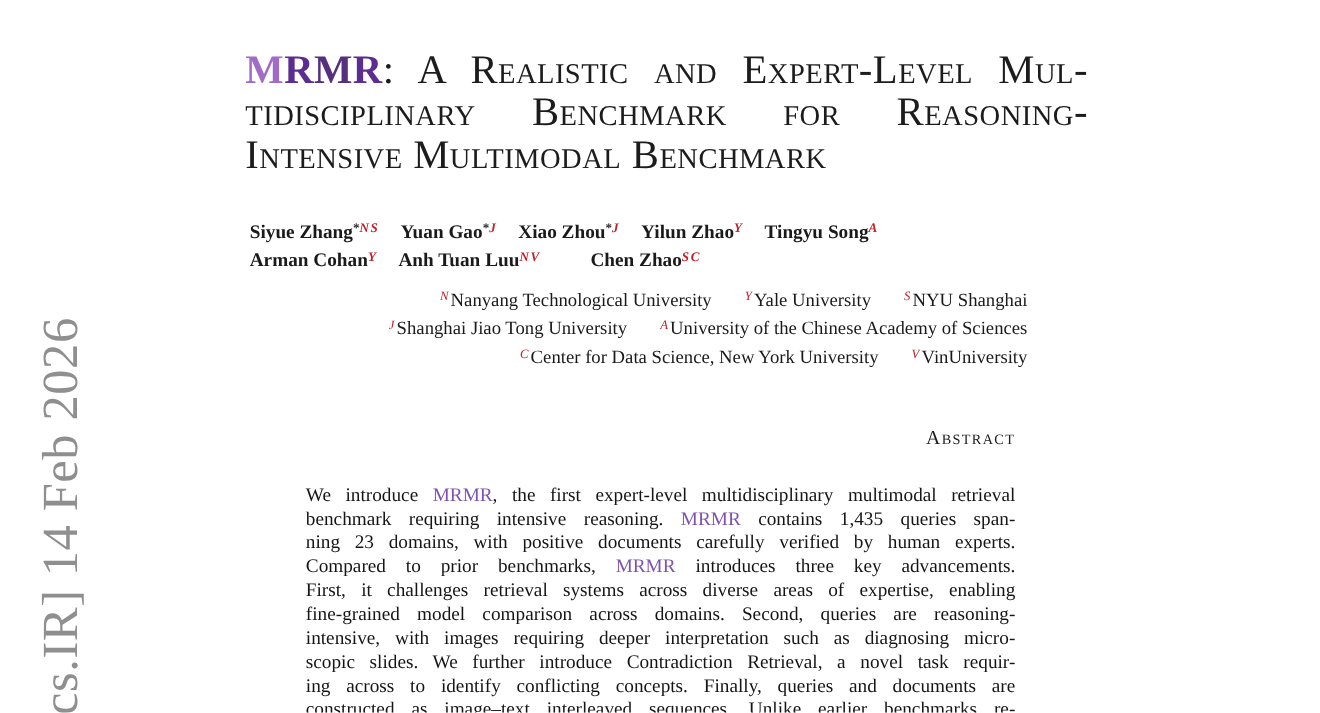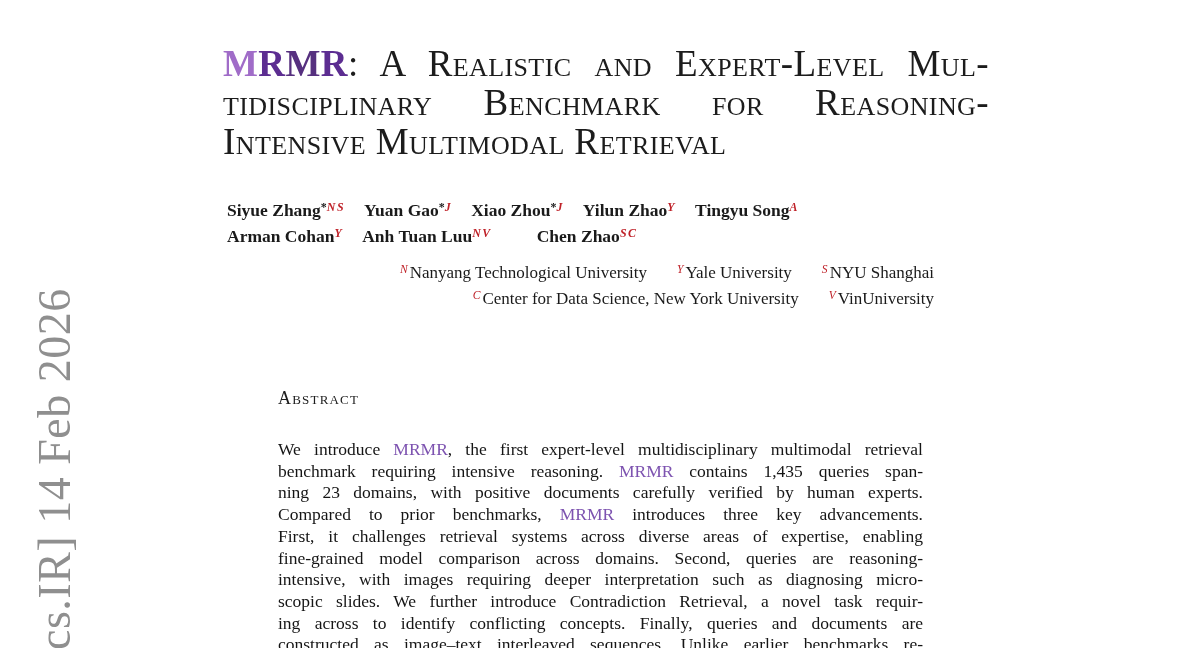--- a/index.html
+++ b/index.html
@@ -81,21 +81,21 @@
   }
   .affil-item { margin-right: 30px; }
   .affil-item .sup-red { margin-right: 2px; letter-spacing: 0; }
 
   
   .abstract-heading {
     position: absolute;
     left: 278px;
     top: 388px;
     width: 645px;
-    text-align: left;
+    text-align: right;
     font-variant: small-caps;
     font-size: 18px;
     letter-spacing: 1.2px;
     color: #1c1c1c;
   }
   .abstract-body {
     position: absolute;
     left: 278px;
     top: 439px;
     width: 645px;
@@ -109,30 +109,31 @@
 </head>
 <body>
 
 <div class="page">
 
   <div class="watermark">cs.IR] 14 Feb 2026</div>
 
   <div class="title-block">
     <div class="title-line title-line-justify"><span class="title-brand"><span style="color: rgb(160, 108, 200);">M</span><span style="color: rgb(92, 45, 145);">R</span><span style="color: rgb(86, 48, 127);">M</span><span style="color: rgb(92, 45, 145);">R</span></span><span>: A Realistic and Expert-Level Mul-</span></div>
     <div class="title-line title-line-justify">tidisciplinary Benchmark for Reasoning-</div>
-    <div class="title-line">Intensive Multimodal Retrieval</div>
+    <div class="title-line">Intensive Multimodal Benchmark</div>
   </div>
 
   <div class="authors-block">
       <div><span class="author"><span>Siyue Zhang</span><span class="sup-wrap"><span class="sup-mark">*</span><span class="sup-red">NS</span></span></span><span class="author"><span>Yuan Gao</span><span class="sup-wrap"><span class="sup-mark">*</span><span class="sup-red">J</span></span></span><span class="author"><span>Xiao Zhou</span><span class="sup-wrap"><span class="sup-mark">*</span><span class="sup-red">J</span></span></span><span class="author"><span>Yilun Zhao</span><span class="sup-wrap"><span class="sup-red">Y</span></span></span><span class="author"><span>Tingyu Song</span><span class="sup-wrap"><span class="sup-red">A</span></span></span></div>
       <div><span class="author"><span>Arman Cohan</span><span class="sup-wrap"><span class="sup-red">Y</span></span></span><span class="author"><span>Anh Tuan Luu</span><span class="sup-wrap"><span class="sup-red">NV</span></span></span><span class="author" style="margin-left: 26px; text-align: center;"><span>Chen Zhao</span><span class="sup-wrap"><span class="sup-red">SC</span></span></span></div>
     </div>
 
   <div class="affil-block">
       <div><span class="affil-item"><span class="sup-wrap"><span class="sup-red">N</span></span><span>Nanyang Technological University</span></span><span class="affil-item"><span class="sup-wrap"><span class="sup-red">Y</span></span><span>Yale University</span></span><span class="affil-item"><span class="sup-wrap"><span class="sup-red">S</span></span><span>NYU Shanghai</span></span></div>
+      <div><span class="affil-item"><span class="sup-wrap"><span class="sup-red">J</span></span><span>Shanghai Jiao Tong University</span></span><span class="affil-item"><span class="sup-wrap"><span class="sup-red">A</span></span><span>University of the Chinese Academy of Sciences</span></span></div>
       <div><span class="affil-item"><span class="sup-wrap"><span class="sup-red">C</span></span><span>Center for Data Science, New York University</span></span><span class="affil-item"><span class="sup-wrap"><span class="sup-red">V</span></span><span>VinUniversity</span></span></div>
     </div>
 
   <div class="abstract-heading">Abstract</div>
 
   <div class="abstract-body">
       <div class="abs-line">We introduce <span class="brand-text">MRMR</span>, the first expert-level multidisciplinary multimodal retrieval</div>
       <div class="abs-line">benchmark requiring intensive reasoning.  <span class="brand-text">MRMR</span> contains 1,435 queries span-</div>
       <div class="abs-line">ning 23 domains, with positive documents carefully verified by human experts.</div>
       <div class="abs-line">Compared to prior benchmarks, <span class="brand-text">MRMR</span> introduces three key advancements.</div>

